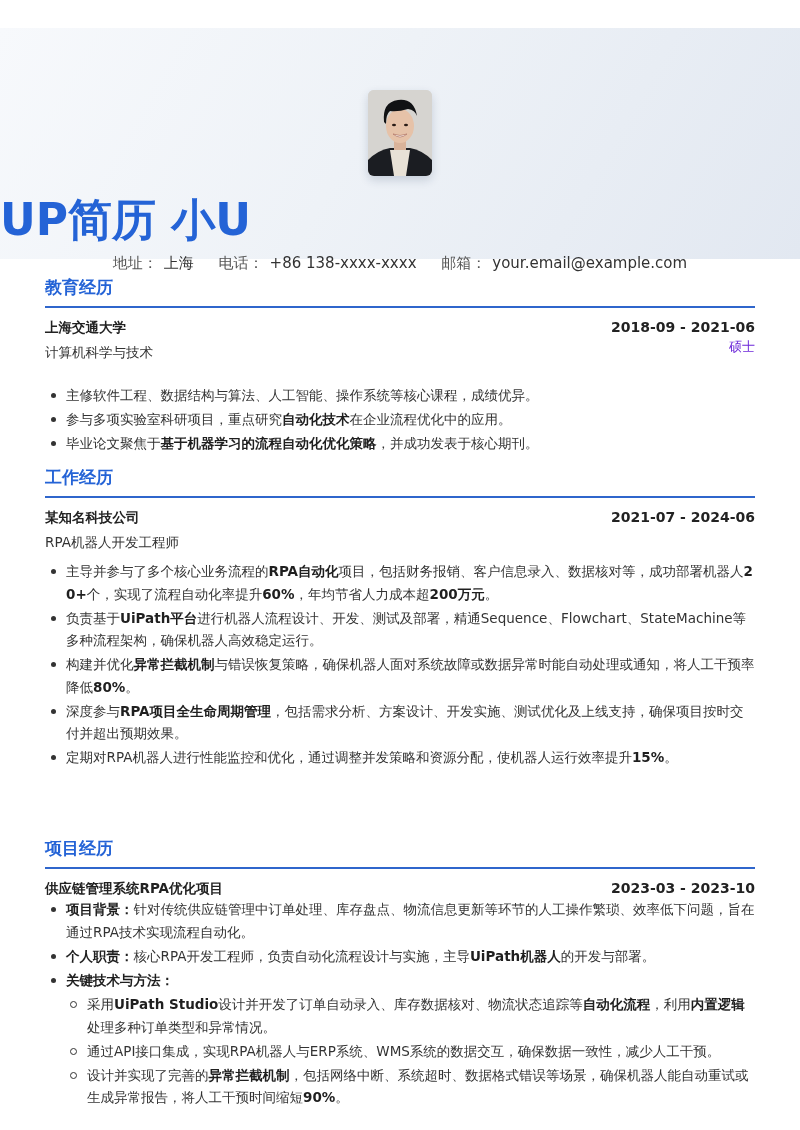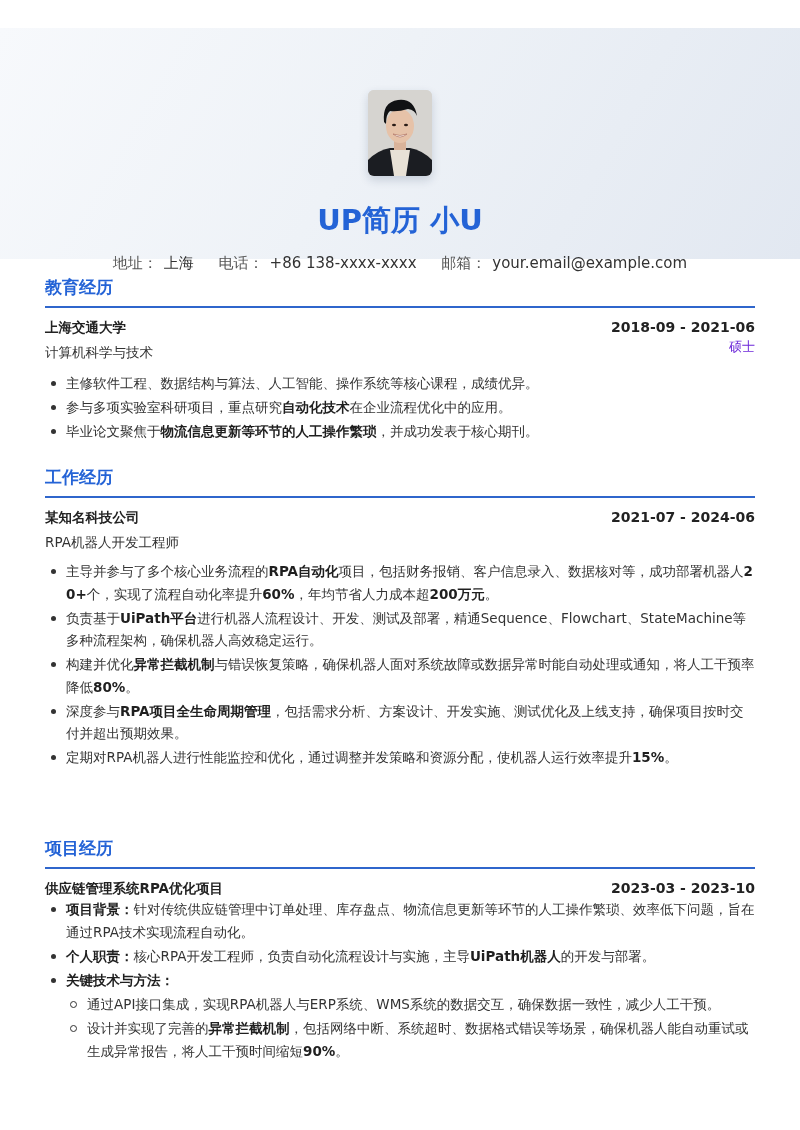--- a/index.html
+++ b/index.html
@@ -9,22 +9,22 @@
   .header {
     position: absolute; left: 0; top: 28px; width: 800px; height: 231px;
     background: linear-gradient(120deg, #f7f9fc 0%, #eef2f7 45%, #e2e8f1 100%);
   }
   .photo {
     position: absolute; left: 368px; top: 62px; width: 64px; height: 86px;
     border-radius: 6px; overflow: hidden; background: #d9d7d3;
     box-shadow: 0 4px 10px rgba(30,50,90,0.18);
   }
   .name {
-    position: absolute; left: 0; top: 168px; width: 800px; text-align: center;
-    font-size: 29px; font-weight: bold; color: #2463d6; letter-spacing: 0px; line-height: 48px;
+    position: absolute; left: 0; top: 168px; width: 800px; text-align: left;
+    font-size: 44px; font-weight: bold; color: #2463d6; letter-spacing: 0px; line-height: 48px;
   }
   .contact {
     position: absolute; left: 0; top: 225px; width: 800px; text-align: center;
     font-size: 15px; line-height: 20px; color: #333;
   }
   .contact .item { display: inline-block; margin: 0 10px; }
   .contact .lbl { color: #555; }
   .contact .val { color: #333; margin-left: 6px; }
 
   .section { position: absolute; left: 45px; width: 710px; }
@@ -101,24 +101,24 @@
   <div class="sec-title">教育经历</div>
   <div class="sec-line"></div>
   <div class="row" style="margin-top:9px;">
     <div class="org">上海交通大学</div>
     <div class="date">2018-09 - 2021-06</div>
   </div>
   <div class="row" style="margin-top:0px;">
     <div class="sub" style="margin-top:5px;">计算机科学与技术</div>
     <div class="degree">硕士</div>
   </div>
-  <ul class="bullets" style="margin-top:10px;">
+  <ul class="bullets" style="margin-top:22px;">
       <li><span>主修软件工程、数据结构与算法、人工智能、操作系统等核心课程，成绩优异。</span></li>
       <li><span>参与多项实验室科研项目，重点研究</span><b>自动化技术</b><span>在企业流程优化中的应用。</span></li>
-      <li><span>毕业论文聚焦于</span><b>物流信息更新等环节的人工操作繁琐</b><span>，并成功发表于核心期刊。</span></li>
+      <li><span>毕业论文聚焦于</span><b>基于机器学习的流程自动化优化策略</b><span>，并成功发表于核心期刊。</span></li>
     </ul>
 </div>
 
 <div class="section" style="top:465px;">
   <div class="sec-title">工作经历</div>
   <div class="sec-line"></div>
   <div class="row" style="margin-top:9px;">
     <div class="org">某知名科技公司</div>
     <div class="date">2021-07 - 2024-06</div>
   </div>
@@ -136,17 +136,18 @@
   <div class="sec-title">项目经历</div>
   <div class="sec-line"></div>
   <div class="row" style="margin-top:9px;">
     <div class="org">供应链管理系统RPA优化项目</div>
     <div class="date">2023-03 - 2023-10</div>
   </div>
   <ul class="bullets" style="">
       <li><b>项目背景：</b><span>针对传统供应链管理中订单处理、库存盘点、物流信息更新等环节的人工操作繁琐、效率低下问题，旨在通过RPA技术实现流程自动化。</span></li>
       <li><b>个人职责：</b><span>核心RPA开发工程师，负责自动化流程设计与实施，主导</span><b>UiPath机器人</b><span>的开发与部署。</span></li>
       <li><b>关键技术与方法：</b><ul class="subbullets">
+          <li><span>采用</span><b>UiPath Studio</b><span>设计并开发了订单自动录入、库存数据核对、物流状态追踪等</span><b>自动化流程</b><span>，利用</span><b>内置逻辑</b><span>处理多种订单类型和异常情况。</span></li>
           <li><span>通过API接口集成，实现RPA机器人与ERP系统、WMS系统的数据交互，确保数据一致性，减少人工干预。</span></li>
           <li><span>设计并实现了完善的</span><b>异常拦截机制</b><span>，包括网络中断、系统超时、数据格式错误等场景，确保机器人能自动重试或生成异常报告，将人工干预时间缩短</span><b>90%</b><span>。</span></li>
         </ul></li>
     </ul>
 </div>
 
 </body></html>

